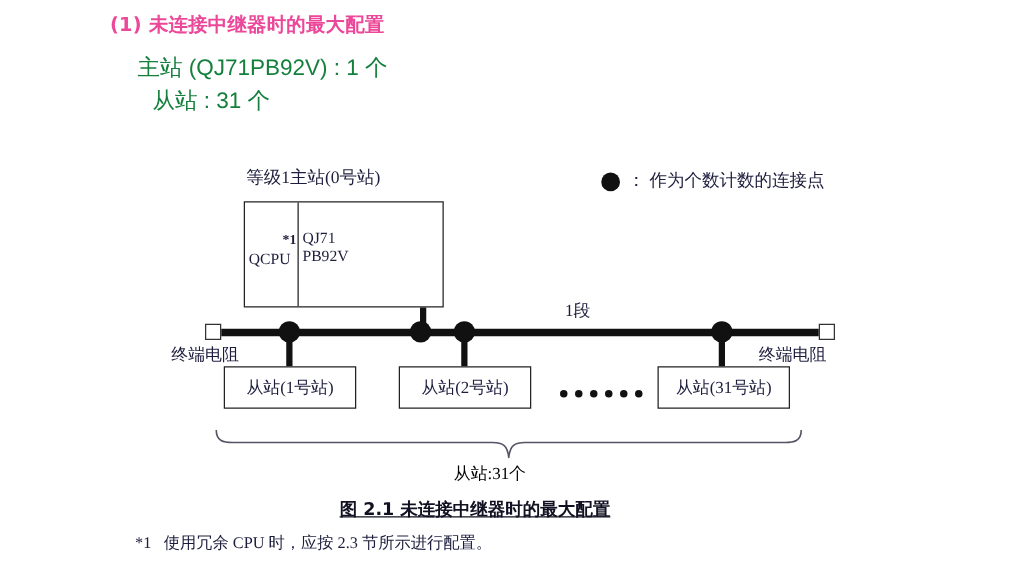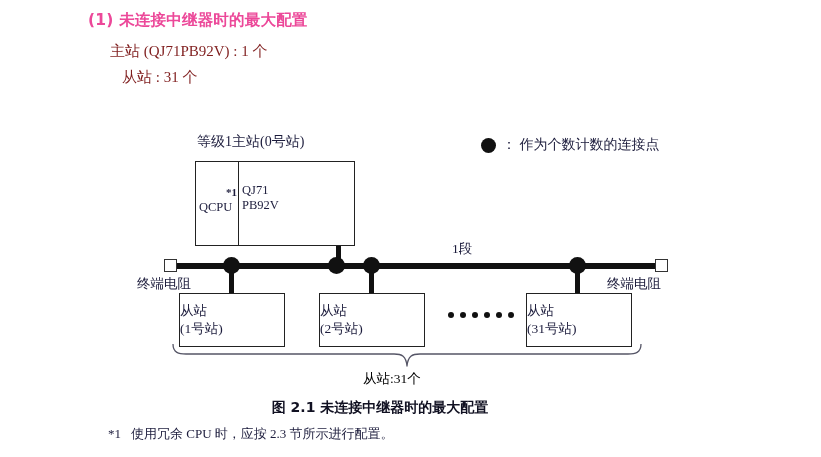--- a/index.html
+++ b/index.html
@@ -23,24 +23,24 @@
   #heading {
     left: 88px; top: 10px;
     font-family: "DejaVu Sans", "Liberation Sans", sans-serif;
     font-weight: bold;
     font-size: 15.5px;
     letter-spacing: 0.2px;
     white-space: nowrap;
     color: #ec4899;
   }
   .spec-line {
-    font-family: Liberation Serif, serif;
-    font-size: 15px;
-    white-space: nowrap;
-    color: #7f1d1d;
+    font-family: Liberation Sans, sans-serif;
+    font-size: 18px;
+    white-space: nowrap;
+    color: #15803d;
   }
   #spec-master { left: 110px; top: 42px; }
   #spec-slave  { left: 110px; top: 68px; margin-left: 12px; }
 
   
   #legend {
     left: 481px; top: 136px;
     display: flex;
     align-items: center;
     gap: 6px;
@@ -151,27 +151,27 @@
     background: #111111;
   }
   
   .drop {
     width: 5px;
     background: #111111;
   }
 
   
   .slave-box {
-    width: 106px; height: 54px;
+    width: 106px; height: 34px;
     border: 1.5px solid #222222;
     background: #ffffff;
     box-sizing: border-box;
     display: flex;
-    flex-direction: column;
-    align-items: flex-start;
+    flex-direction: row;
+    align-items: center;
     justify-content: center;
     font-size: 13.5px;
     line-height: 1.32;
     color: #1c1c3c;
   }
   #slave-1 { left: 179px; top: 293px; }
   #slave-2 { left: 319px; top: 293px; }
   #slave-3 { left: 526px; top: 293px; }
 
   
@@ -200,20 +200,21 @@
   
   #figure-caption {
     left: 0; top: 399px;
     width: 760px;
     text-align: center;
     font-family: "DejaVu Sans", "Liberation Sans", sans-serif;
     font-weight: bold;
     font-size: 14px;
     color: #111122;
     white-space: nowrap;
+    text-decoration: underline;
   }
   #footnote {
     left: 108px; top: 425px;
     font-size: 13px;
     white-space: nowrap;
     color: #1c1c3c;
   }
   #footnote .fn-mark { margin-right: 10px; }
 </style>
 </head>

